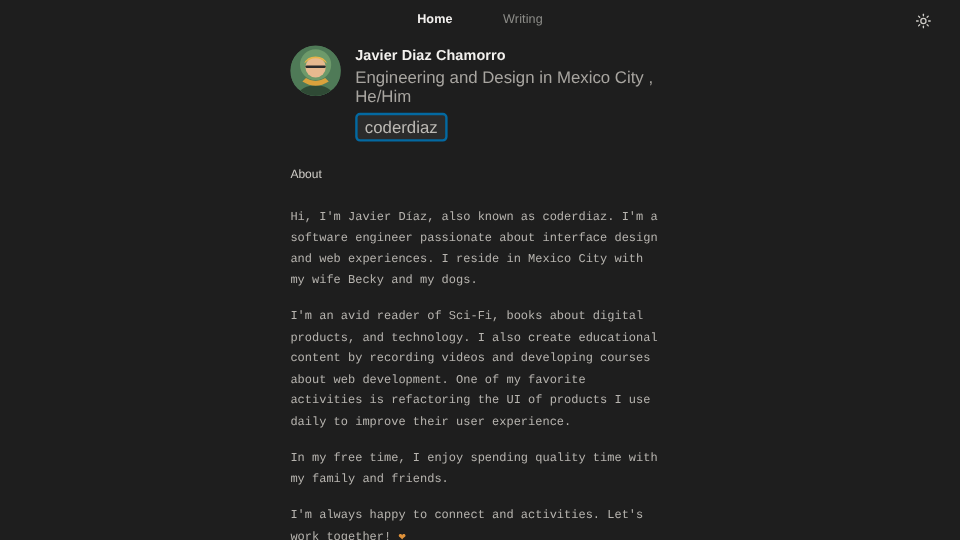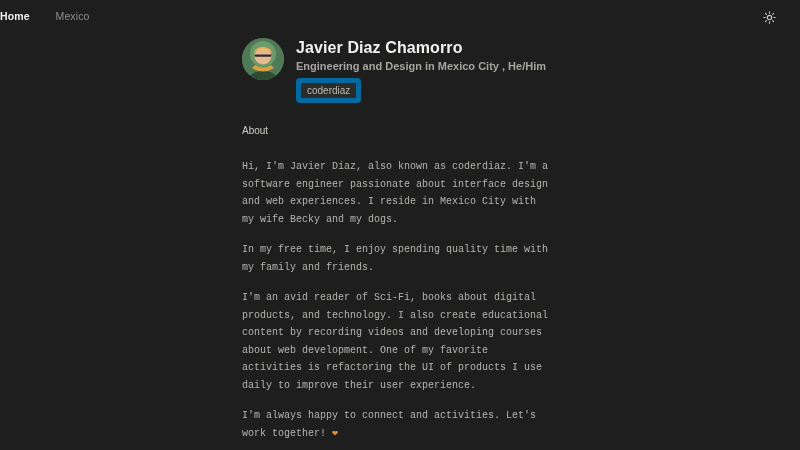--- a/index.html
+++ b/index.html
@@ -15,21 +15,22 @@
     font-size: 11px;
     position: relative;
   }
 
   
   .topbar {
     position: relative;
     height: 32px;
     display: flex;
     align-items: center;
-    gap: 26px;
+    justify-content: center;
+    gap: 42px;
   }
   .nav-link {
     font-size: 10.5px;
     color: #8c8c88;
     text-decoration: none;
     letter-spacing: .1px;
   }
   .nav-link.active { color: #f2f0ee; font-weight: 600; }
 
   .theme-toggle {
@@ -63,38 +64,37 @@
   }
   .avatar {
     width: 42px; height: 42px;
     border-radius: 50%;
     flex: 0 0 42px;
     overflow: hidden;
     background: #4a6f53;
     position: relative;
   }
   .name {
-    font-size: 16px;
+    font-size: 12px;
     font-weight: 700;
     color: #f3f1ee;
     margin: 1px 0 3px 0;
     letter-spacing: .1px;
   }
   .role {
-    font-size: 11px;
+    font-size: 14px;
     color: #a8a5a0;
     margin-bottom: 6px;
-    font-weight: bold;
   }
   .handle-chip {
     display: inline-block;
-    font-size: 10px;
+    font-size: 14px;
     color: #bdbab5;
     background: #2b2b2b;
-    border: 5px solid #0369a1;
+    border: 2px solid #0369a1;
     border-radius: 4px;
     padding: 2px 6px;
   }
 
   
   .section-title {
     font-size: 10px;
     color: #cfccc7;
     margin: 22px 0 22px 0;
     font-weight: 400;
@@ -107,21 +107,21 @@
     font-family: Liberation Mono, monospace;
   }
   .para:last-child { margin-bottom: 0; }
   .heart { color: #e0923a; }
 </style>
 </head>
 <body>
 
 <div class="topbar">
   <a class="nav-link active" href="#">Home</a>
-  <a class="nav-link" href="#">Mexico</a>
+  <a class="nav-link" href="#">Writing</a>
   <div class="theme-toggle">
     <svg width="13" height="13" viewBox="0 0 24 24" fill="none" stroke="#cfcdc8" stroke-width="2" stroke-linecap="round">
       <circle cx="12" cy="12" r="4"></circle>
       <line x1="12" y1="1.5" x2="12" y2="4"></line>
       <line x1="12" y1="20" x2="12" y2="22.5"></line>
       <line x1="1.5" y1="12" x2="4" y2="12"></line>
       <line x1="20" y1="12" x2="22.5" y2="12"></line>
       <line x1="4.5" y1="4.5" x2="6.3" y2="6.3"></line>
       <line x1="17.7" y1="17.7" x2="19.5" y2="19.5"></line>
       <line x1="4.5" y1="19.5" x2="6.3" y2="17.7"></line>
@@ -146,20 +146,20 @@
     </div>
     <div>
       <div class="name">Javier Diaz Chamorro</div>
       <div class="role">Engineering and Design in Mexico City , He/Him</div>
       <span class="handle-chip">coderdiaz</span>
     </div>
   </div>
 
   <div class="section-title">About</div>
   <p class="para">Hi, I'm Javier Díaz, also known as coderdiaz. I'm a software engineer passionate about interface design and web experiences. I reside in Mexico City with my wife Becky and my dogs.</p>
+  <p class="para">I'm an avid reader of Sci-Fi, books about digital products, and technology. I also create educational content by recording videos and developing courses about web development. One of my favorite activities is refactoring the UI of products I use daily to improve their user experience.</p>
   <p class="para">In my free time, I enjoy spending quality time with my family and friends.</p>
-  <p class="para">I'm an avid reader of Sci-Fi, books about digital products, and technology. I also create educational content by recording videos and developing courses about web development. One of my favorite activities is refactoring the UI of products I use daily to improve their user experience.</p>
   <p class="para">
     <span>I'm always happy to connect and activities. Let's work together!</span>
     <span class="heart">❤</span>
   </p>
 
 </div>
 
 </body></html>

